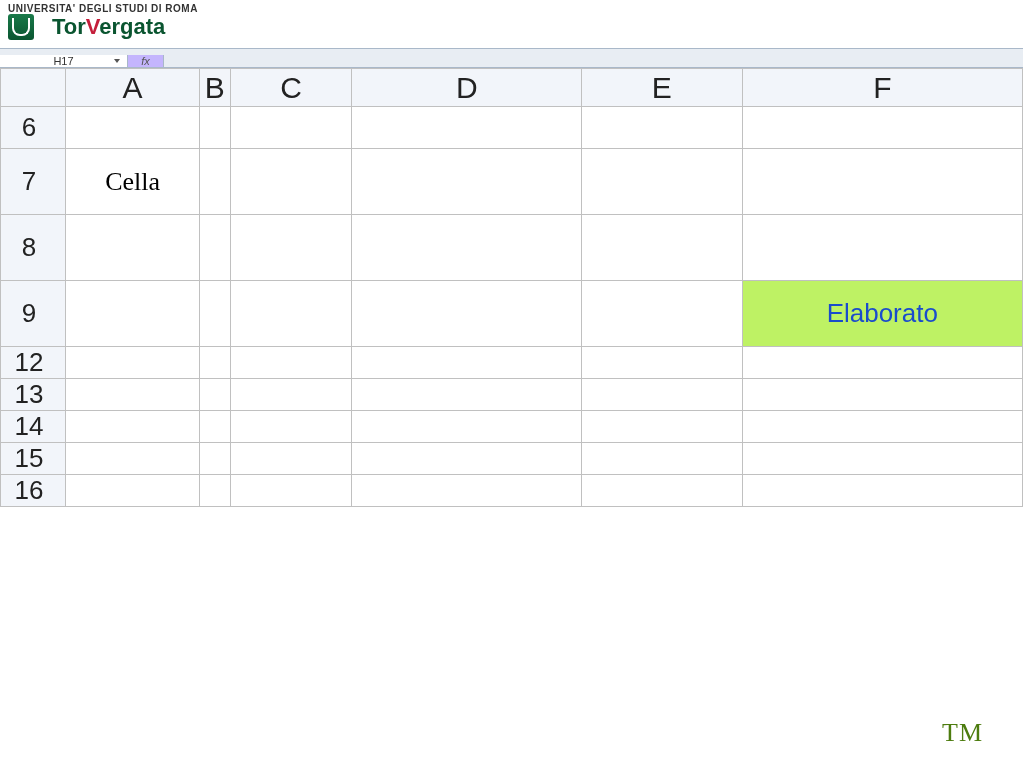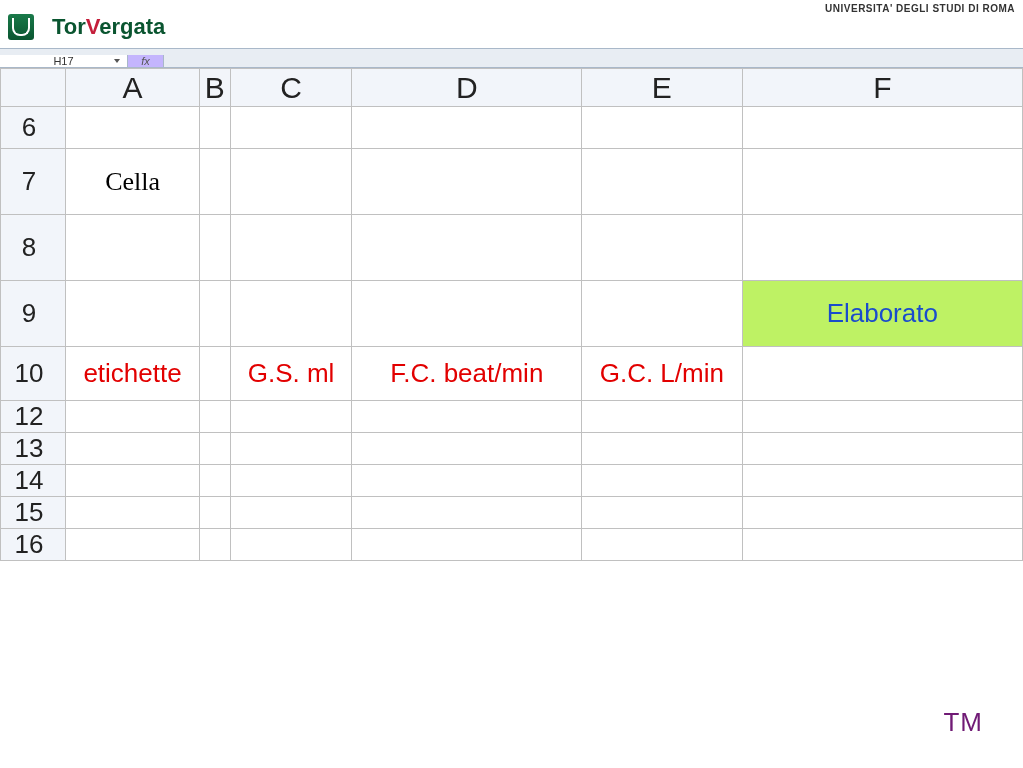--- a/index.html
+++ b/index.html
@@ -6,21 +6,20 @@
     body {
       font-family: Arial, sans-serif;
       background: #fff;
       width: 1023px;
       height: 768px;
       overflow: hidden;
       position: relative;
     }
     .header-logo {
       padding: 3px 8px 8px 8px;
-      text-align: right;
     }
     .uni-text {
       font-size: 10px;
       color: #333;
       font-weight: bold;
       letter-spacing: 0.5px;
     }
     .logo-row {
       display: flex;
       align-items: center;
@@ -142,24 +141,24 @@
     .cell-text-left { text-align: center; color: #000; font-family: Liberation Serif, serif; }
     .red-text { color: #e20000; }
     .blue-text { color: #1a4ccc; }
     .green-text { color: #2a8540; }
     .yellow-bg { background: #ffff00; }
     .cyan-bg { background: #bef264; }
 
     .tm-mark {
       position: absolute;
       right: 40px;
-      bottom: 30px;
+      bottom: 20px;
       font-size: 26px;
-      color: #701a75;
-      font-family: Liberation Sans, sans-serif;
+      color: #4d7c0f;
+      font-family: Liberation Serif, serif;
       letter-spacing: 1px;
     }
   </style>
 </head>
 <body>
 
 <div class="header-logo">
   <div class="uni-text">UNIVERSITA' DEGLI STUDI DI ROMA</div>
   <div class="logo-row">
     <div class="logo-icon"></div>
@@ -223,29 +222,20 @@
   <tr class="r-tall">
     <td class="row-header">9</td>
     <td></td>
     <td></td>
     <td></td>
     <td></td>
     <td></td>
     <td class="cyan-bg blue-text">Elaborato</td>
   </tr>
 
-  <tr class="r-10">
-    <td class="row-header">10</td>
-    <td class="red-text">etichette</td>
-    <td></td>
-    <td class="red-text">G.S. ml</td>
-    <td class="red-text">F.C. beat/min</td>
-    <td class="red-text">G.C. L/min</td>
-    <td></td>
-  </tr>
 
 
   <tr class="r-short">
     <td class="row-header">12</td>
     <td></td>
     <td></td>
     <td></td>
     <td></td>
     <td></td>
     <td></td>

